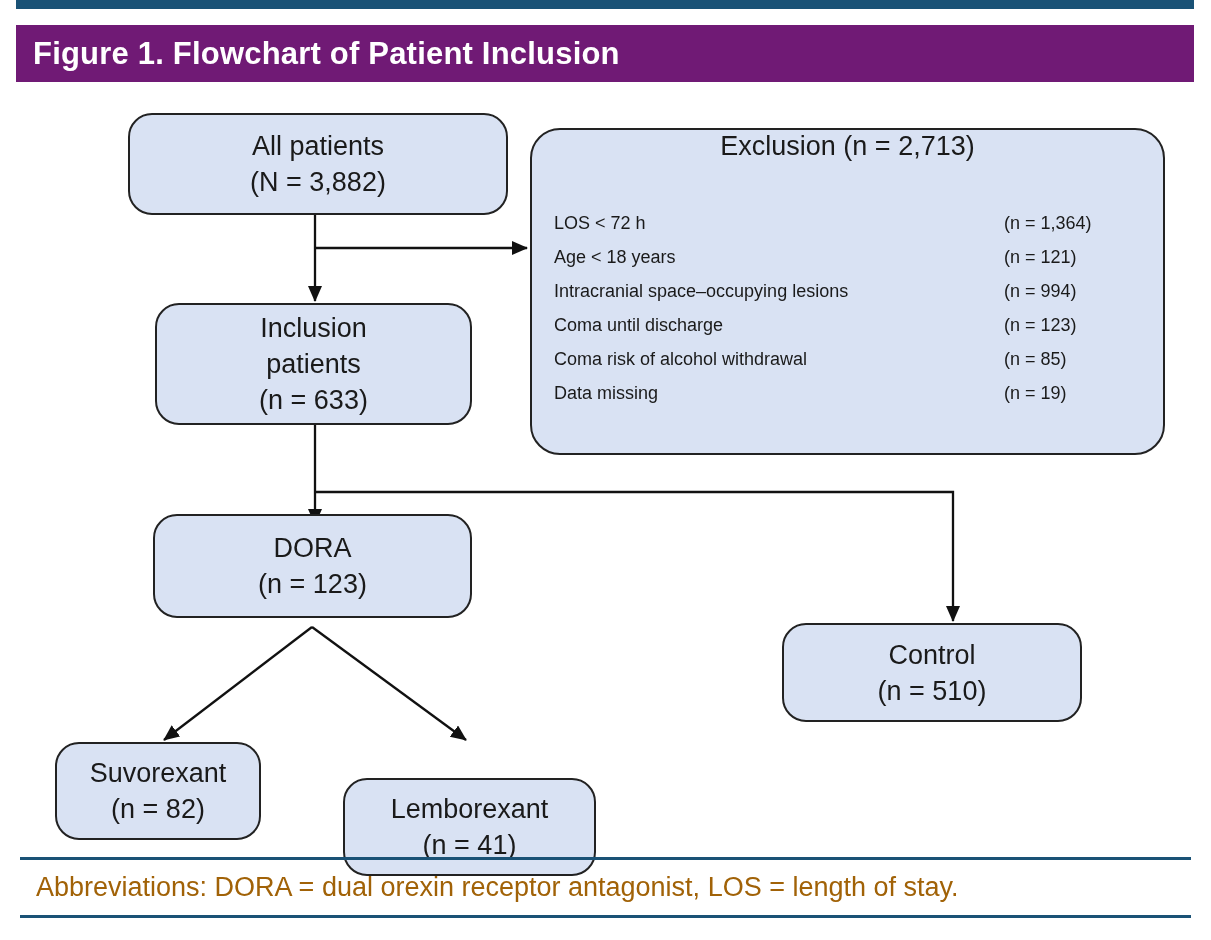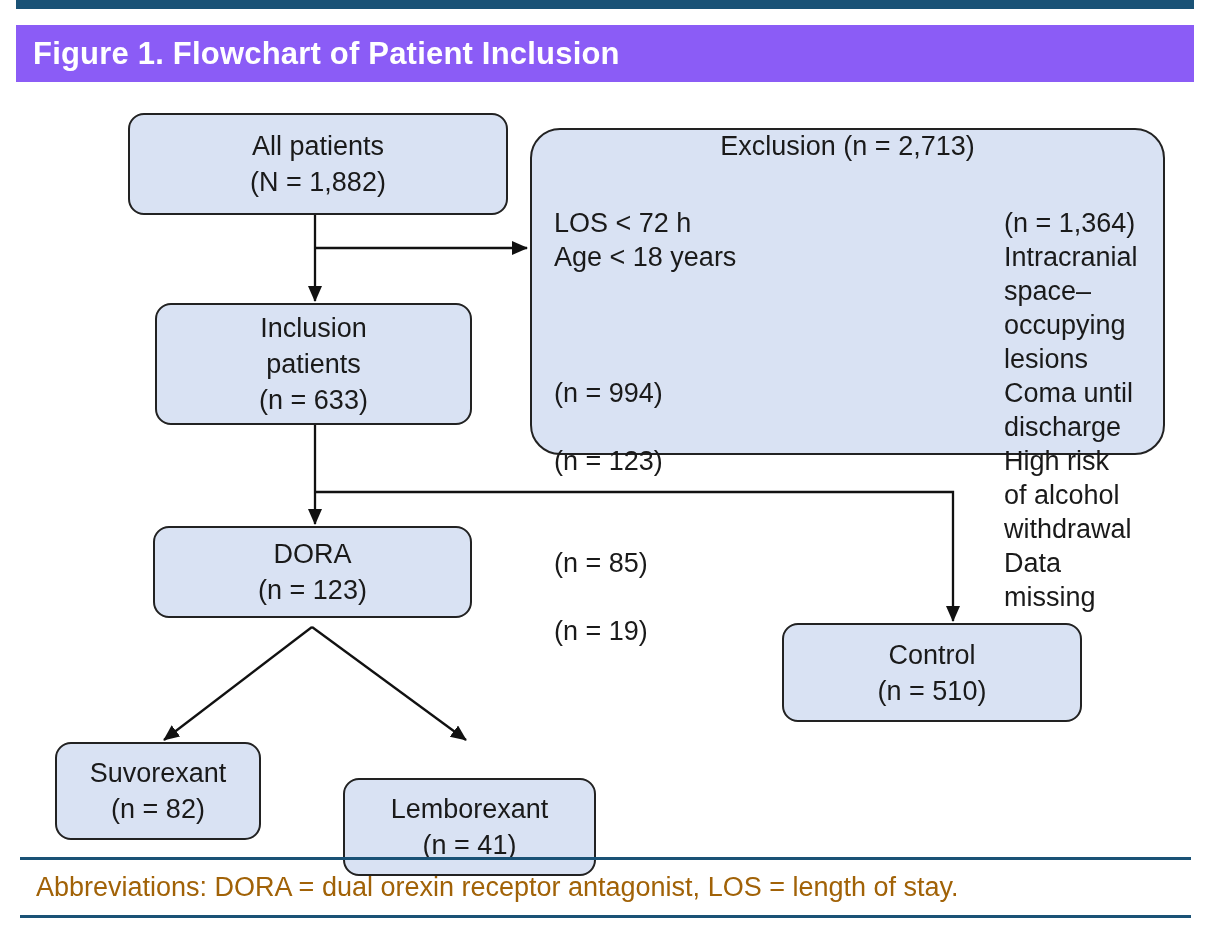--- a/index.html
+++ b/index.html
@@ -10,60 +10,60 @@
     font-family:"Liberation Sans","DejaVu Sans",sans-serif;
     color:#1a1a1a;
     overflow:hidden;
   }
   .top-rule{
     position:absolute;left:16px;top:0;width:1178px;height:9px;
     background:#1a5276;
   }
   .title-band{
     position:absolute;left:16px;top:25px;width:1178px;height:57px;
-    background:#8b5cf6;
+    background:#701a75;
     color:#ffffff;
     font-size:31px;font-weight:bold;
     line-height:57px;
     padding-left:17px;box-sizing:border-box;
     letter-spacing:0.2px;
   }
   .node{
     position:absolute;
     background:#d9e2f3;
     border:2.5px solid #222222;
-    border-radius:16px;
+    border-radius:24px;
     box-sizing:border-box;
     display:flex;flex-direction:column;
     align-items:center;justify-content:center;
     font-size:27px;line-height:36px;
   }
   .node-all{left:128px;top:113px;width:380px;height:102px;}
   .node-targeted{left:155px;top:303px;width:317px;height:122px;}
-  .node-dora{left:153px;top:526px;width:319px;height:92px;}
+  .node-dora{left:153px;top:514px;width:319px;height:104px;}
   .node-control{left:782px;top:623px;width:300px;height:99px;}
   .node-suvorexant{left:55px;top:742px;width:206px;height:98px;}
   .node-lemborexant{left:343px;top:742px;width:253px;height:98px;margin-top:36px;}
   .node-exclusion{
     left:530px;top:128px;width:635px;height:327px;
     border-radius:30px;
     display:block;
     text-align:left;
   }
   .exclusion-title{
     text-align:center;
     font-size:27px;line-height:32px;
   }
   .exclusion-list{
     margin-top:44px;
     display:grid;
     grid-template-columns:450px auto;
     padding-left:22px;padding-right:26px;
     row-gap:0;
-    font-size:27px;line-height:34px;
+    font-size:18px;line-height:34px;
   }
   .connectors{
     position:absolute;left:0;top:0;width:1211px;height:940px;
     pointer-events:none;
   }
   .footer-rule{
     position:absolute;left:20px;width:1171px;height:3px;
     background:#1a5276;
   }
   .footer-rule-top{top:857px;}
@@ -100,34 +100,35 @@
 
     <polyline points="315,492 953,492 953,621" fill="none" stroke="#111111" stroke-width="2.3" marker-end="url(#arrow)"></polyline>
 
     <line x1="312" y1="627" x2="164" y2="740" stroke="#111111" stroke-width="2.3" marker-end="url(#arrow)"></line>
 
     <line x1="312" y1="627" x2="466" y2="740" stroke="#111111" stroke-width="2.3" marker-end="url(#arrow)"></line>
   </svg>
 
   <div class="node node-all">
     <div>All patients</div>
-    <div>(N = 1,882)</div>
+    <div>(N = 3,882)</div>
   </div>
 
   <div class="node node-exclusion">
     <div class="exclusion-title">Exclusion (n = 2,713)</div>
     <div class="exclusion-list">
       <span>LOS &lt; 72 h</span>
       <span>(n = 1,364)</span>
       <span>Age &lt; 18 years</span>
+      <span>(n = 121)</span>
       <span>Intracranial space–occupying lesions</span>
       <span>(n = 994)</span>
       <span>Coma until discharge</span>
       <span>(n = 123)</span>
-      <span>High risk of alcohol withdrawal</span>
+      <span>Coma risk of alcohol withdrawal</span>
       <span>(n = 85)</span>
       <span>Data missing</span>
       <span>(n = 19)</span>
     </div>
   </div>
 
   <div class="node node-targeted">
     <div>Inclusion</div>
     <div>patients</div>
     <div>(n = 633)</div>

